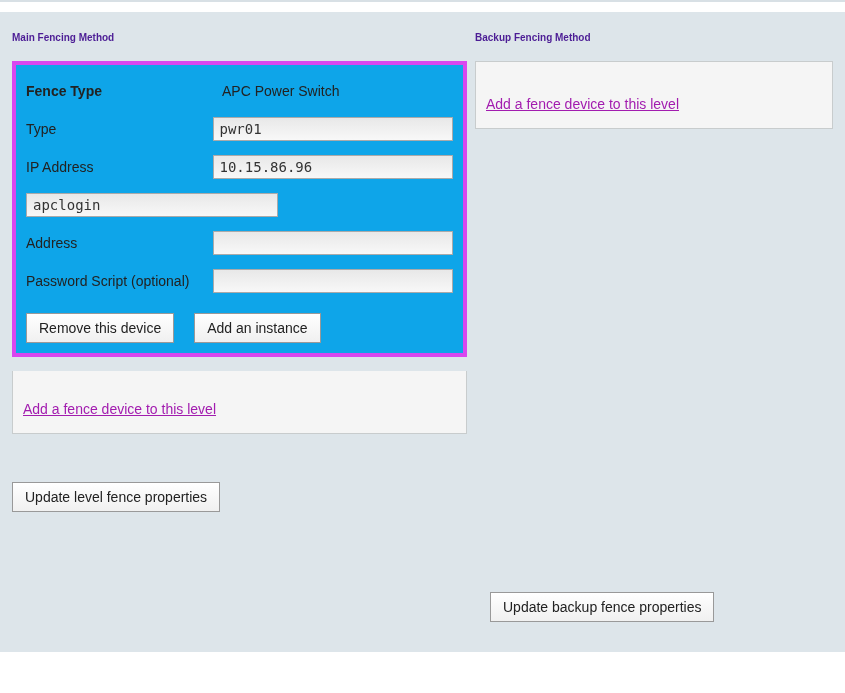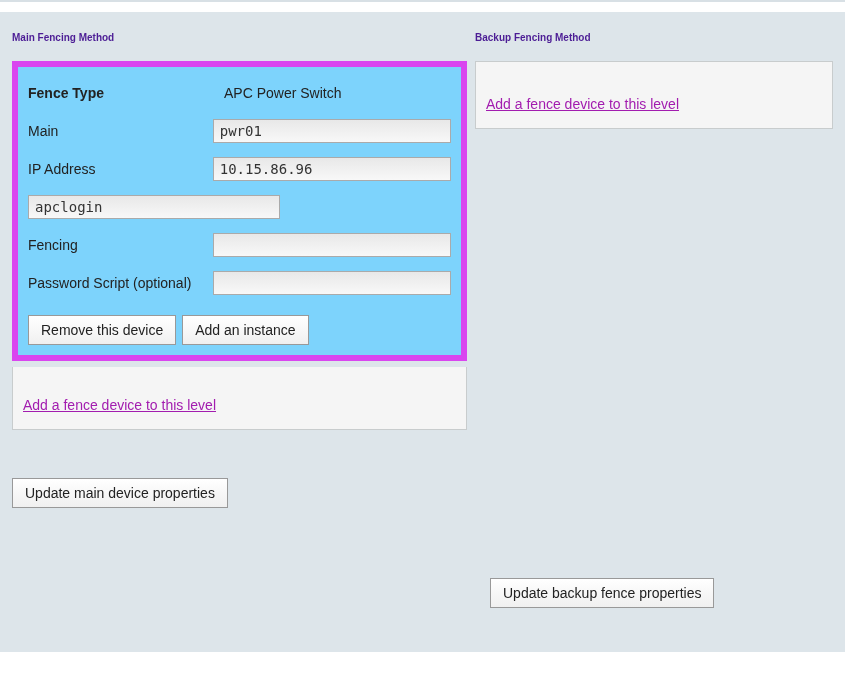--- a/index.html
+++ b/index.html
@@ -36,24 +36,24 @@
     .col-backup {
       flex: 1;
     }
     .section-title {
       font-weight: bold;
       font-size: 10px;
       color: #4c1d95;
       margin-bottom: 18px;
     }
     .device-panel {
-      background: #7dd3fc;
-      border: 6px solid #d946ef;
+      background: #0ea5e9;
+      border: 4px solid #d946ef;
       padding: 12px 10px 10px 10px;
-      margin-bottom: 6px;
+      margin-bottom: 14px;
     }
     .field-row {
       display: flex;
       align-items: center;
       margin-bottom: 10px;
       min-height: 28px;
     }
     .field-label {
       width: 196px;
       color: #222;
@@ -109,21 +109,21 @@
       font-size: 14px;
       padding: 6px 12px;
       border: 1px solid #999;
       background: linear-gradient(to bottom, #ffffff 0%, #f0f0f0 100%);
       cursor: pointer;
       color: #222;
     }
     .btn-row {
       margin-top: 18px;
       display: flex;
-      gap: 6px;
+      gap: 20px;
     }
     .add-panel {
       background: #f5f5f5;
       border: 1px solid #c8cccd;
       border-top: none;
       padding: 30px 10px 16px 10px;
     }
     .backup-add-panel {
       background: #f5f5f5;
       border: 1px solid #c8cccd;
@@ -133,21 +133,21 @@
       color: #a21caf;
       text-decoration: underline;
       cursor: pointer;
       font-size: 14px;
     }
     .update-btn-wrap {
       margin-top: 48px;
     }
     .update-btn-wrap-backup {
       position: absolute;
-      bottom: 44px;
+      bottom: 30px;
       left: 490px;
     }
   </style>
 </head>
 <body>
 
 <div class="top-border"></div>
 
 <div class="container">
 
@@ -155,35 +155,35 @@
     <div class="section-title">Main Fencing Method</div>
 
     <div class="device-panel">
 
       <div class="field-row">
         <div class="field-label bold">Fence Type</div>
         <div class="field-value">APC Power Switch</div>
       </div>
 
       <div class="field-row">
-        <div class="field-label">Main</div>
+        <div class="field-label">Type</div>
         <input type="text" class="text-input" value="pwr01" style="">
       </div>
 
       <div class="field-row">
         <div class="field-label">IP Address</div>
         <input type="text" class="text-input" value="10.15.86.96" style="">
       </div>
 
       <div class="field-row">
         <input type="text" class="text-input" value="apclogin" style="">
       </div>
 
       <div class="field-row">
-        <div class="field-label">Fencing</div>
+        <div class="field-label">Address</div>
         <input type="password" class="text-input" value="" style="">
       </div>
 
       <div class="field-row">
         <div class="field-label">Password Script (optional)</div>
         <input type="text" class="text-input" value="" style="">
       </div>
 
 
       <div class="btn-row">
@@ -191,21 +191,21 @@
         <button class="btn">Add an instance</button>
       </div>
 
     </div>
 
     <div class="add-panel">
       <a class="link">Add a fence device to this level</a>
     </div>
 
     <div class="update-btn-wrap">
-      <button class="btn">Update main device properties</button>
+      <button class="btn">Update level fence properties</button>
     </div>
   </div>
 
   <div class="column col-backup">
     <div class="section-title">Backup Fencing Method</div>
 
     <div class="backup-add-panel">
       <a class="link">Add a fence device to this level</a>
     </div>
   </div>

